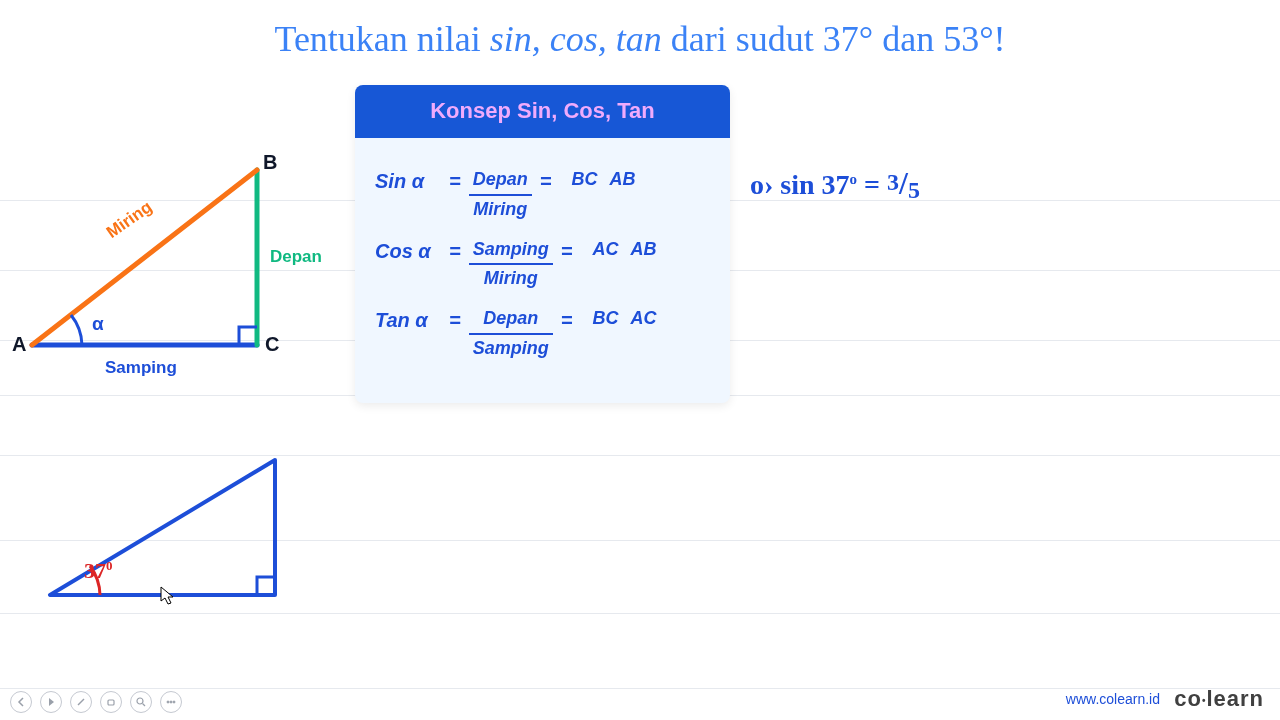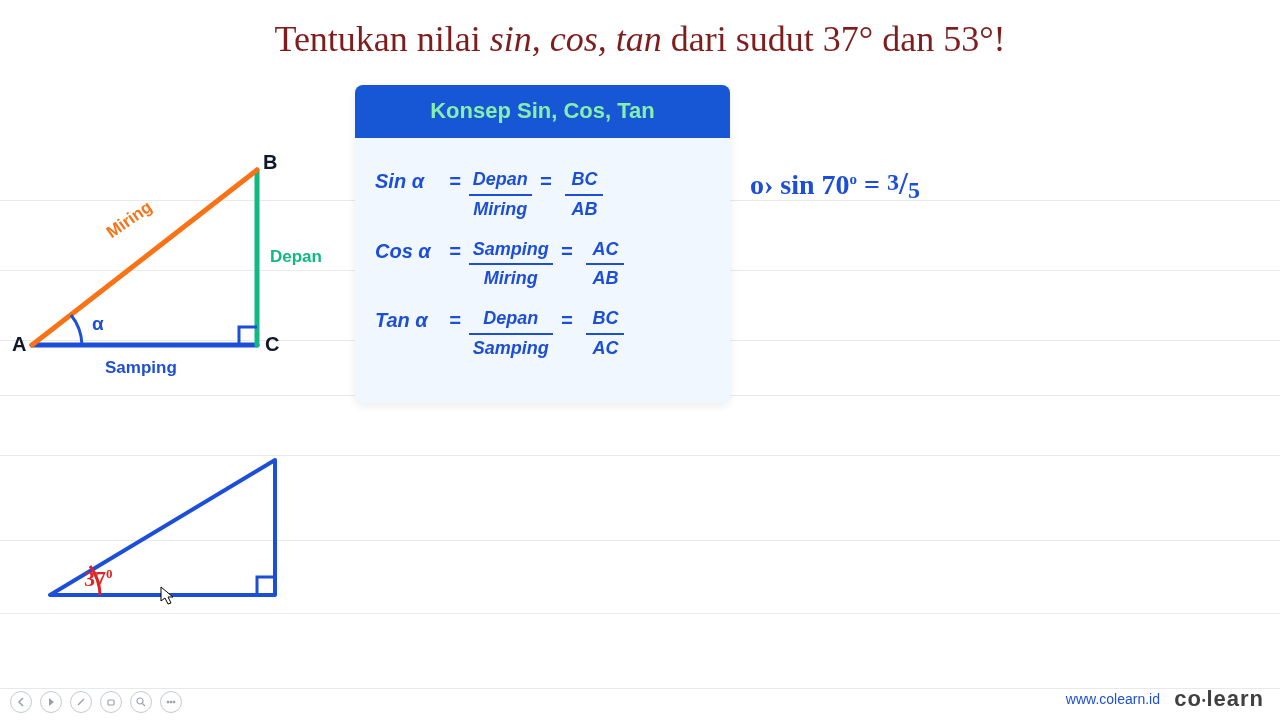--- a/index.html
+++ b/index.html
@@ -1,60 +1,60 @@
 <!DOCTYPE html>
 <html><head>
 <meta charset="utf-8">
 <style>
   * { box-sizing: border-box; margin: 0; padding: 0; }
   html, body { width: 1280px; height: 720px; font-family: "Segoe UI", Arial, sans-serif; background: #fff; overflow: hidden; }
   .page { position: relative; width: 1280px; height: 720px; }
 
   
-  .title { position: absolute; top: 18px; left: 0; width: 100%; text-align: center; font-family: Georgia, "Times New Roman", serif; font-size: 36px; color: #7f1d1d; }
+  .title { position: absolute; top: 18px; left: 0; width: 100%; text-align: center; font-family: Georgia, "Times New Roman", serif; font-size: 36px; color: #3b82f6; }
   .title .ital { font-style: italic; }
 
   
   .rules { position: absolute; left: 0; top: 0; width: 100%; height: 720px; }
   .rule { position: absolute; left: 0; width: 100%; height: 1px; background: #e6e9ee; }
 
   
   .tri1 { position: absolute; left: 12px; top: 155px; width: 310px; height: 240px; }
   .tri1 .lblA { position:absolute; left:0px; top:178px; font-weight:600; color:#0f172a; font-size:20px;}
   .tri1 .lblB { position:absolute; left:251px; top:-4px; font-weight:600; color:#0f172a; font-size:20px;}
   .tri1 .lblC { position:absolute; left:253px; top:178px; font-weight:600; color:#0f172a; font-size:20px;}
   .tri1 .lblMiring { position:absolute; left:92px; top:55px; font-weight:600; color:#f97316; font-size:17px; transform: rotate(-35deg);}
   .tri1 .lblDepan  { position:absolute; left:258px; top:92px; font-weight:600; color:#10b981; font-size:17px;}
   .tri1 .lblSamping{ position:absolute; left:93px; top:203px; font-weight:600; color:#1d4ed8; font-size:17px;}
   .tri1 .alpha   { position:absolute; left:80px; top:158px; font-weight:600; color:#1d4ed8; font-size:19px;}
 
   
   .tri2 { position: absolute; left: 40px; top: 450px; width: 250px; height: 160px; }
-  .tri2 .ang { position:absolute; left:44px; top:108px; font-weight:700; color:#dc2626; font-family: "Segoe Script","Bradley Hand",cursive; font-size:22px;margin-top:8px;}
+  .tri2 .ang { position:absolute; left:44px; top:108px; font-weight:700; color:#dc2626; font-family: "Segoe Script","Bradley Hand",cursive; font-size:22px;}
   .tri2 .ang sup{font-size:13px; vertical-align:super;}
 
   
   .hand { font-family: "Segoe Script","Bradley Hand","Comic Sans MS",cursive; color:#1d4ed8; font-weight:600; }
   .eq1 { position:absolute; left:30px; top:640px; font-size:28px; }
   .eq2 { position:absolute; left:750px; top:165px; font-size:28px; }
   .eq2 sup{font-size:15px; vertical-align:super;}
   .eq2 .frac-top { display:inline-block; vertical-align:4px; font-size:24px; }
   .eq2 .slash{ font-size:32px; }
   .eq2 .frac-bot { display:inline-block; vertical-align:-4px; font-size:24px; }
 
   
   .card { position:absolute; left:355px; top:85px; width:375px; border-radius:8px; overflow:hidden; box-shadow:0 3px 10px rgba(0,0,0,.08); background:#f0f7ff;}
-  .card-header { background:#1757d6; color:#86efac; font-weight:700; font-size:22px; text-align:center; padding:13px 0 14px 0;}
+  .card-header { background:#1757d6; color:#f0abfc; font-weight:700; font-size:22px; text-align:center; padding:13px 0 14px 0;}
   .card-body { padding:16px 20px 24px 20px; color:#1d4ed8; font-weight:600; font-size:20px;}
   .row { display:flex; align-items:flex-start; gap:8px; margin:16px 0 20px 0;font-style:italic;}
   .row .name { width:66px; }
   .vfrac { display:inline-flex; flex-direction:column; align-items:center; line-height:1.1; }
   .vfrac .bar { width:100%; border-top:2px solid #1d4ed8; margin:4px 0;}
   .vfrac span { font-size:18px; padding:0 4px;}
-  .row .side { display:inline-flex; flex-direction:column; align-items:center; line-height:1.1; margin-left:6px;}
+  .row .side { display:inline-flex; align-items:center; line-height:1.1; margin-left:6px;}
   .row .side .bar { width:100%; border-top:2px solid #1d4ed8; margin:4px 0;}
   .row .side span{ font-size:18px; padding:0 6px;}
 
   
   .footer { position:absolute; left:0; bottom:0; width:100%; height:36px; display:flex; align-items:center; padding:0 10px;}
   .ctrl { width:22px; height:22px; border:1.2px solid #c5c9d1; border-radius:50%; margin-right:8px; display:flex; align-items:center; justify-content:center; color:#7c8493; font-size:10px;}
   .ctrl svg{stroke:#9aa0aa;}
   .brand { position:absolute; right:16px; bottom:8px; color:#404040; font-weight:600; font-size:22px; letter-spacing:1px;}
   .brand .dot{font-size:10px; vertical-align:middle; }
   .brand-url{ position:absolute; right:120px; bottom:13px; color:#1d4ed8; font-size:14px;}
@@ -158,21 +158,21 @@
 
       <polygon points="10,145 235,145 235,10" fill="none" stroke="#1d4ed8" stroke-width="4" stroke-linejoin="round"></polygon>
       <polyline points="217,145 217,127 235,127" fill="none" stroke="#1d4ed8" stroke-width="3"></polyline>
       <path d="M 60 145 A 50 50 0 0 0 50 116" fill="none" stroke="#dc2626" stroke-width="3"></path>
     </svg>
     <div class="ang"><span>37</span><sup>0</sup></div>
   </div>
 
 
   <div class="hand eq2">
-    <span>o› sin 70</span><sup>o</sup><span> = </span><span class="frac-top">3</span><span class="slash">/</span><span class="frac-bot">5</span>
+    <span>o› sin 37</span><sup>o</sup><span> = </span><span class="frac-top">3</span><span class="slash">/</span><span class="frac-bot">5</span>
   </div>
 
   <svg class="cursor" viewBox="0 0 16 20">
     <path d="M1 1 L1 15 L5 12 L8 18 L11 17 L8 11 L13 11 Z" fill="#fff" stroke="#000" stroke-width="1"></path>
   </svg>
 
   <div class="footer">
     <div class="ctrl">
       <svg width="8" height="10" viewBox="0 0 8 10">
           <path d="M6 1 L2 5 L6 9" fill="none" stroke-width="1.5"></path>

